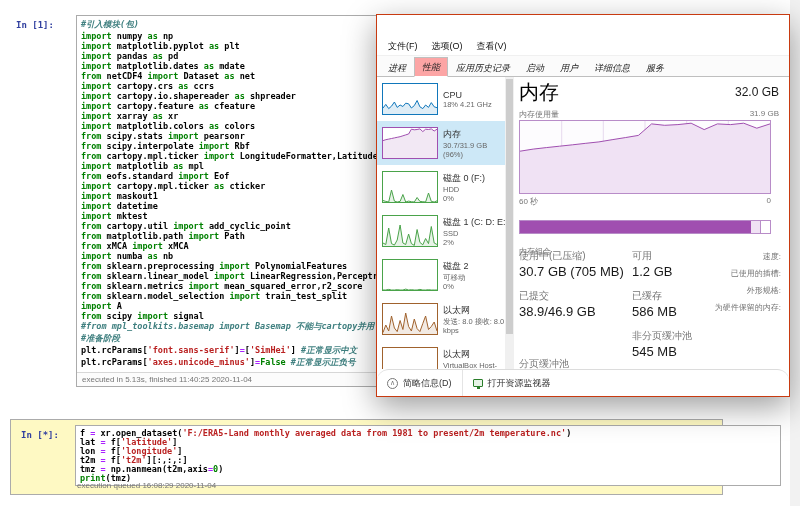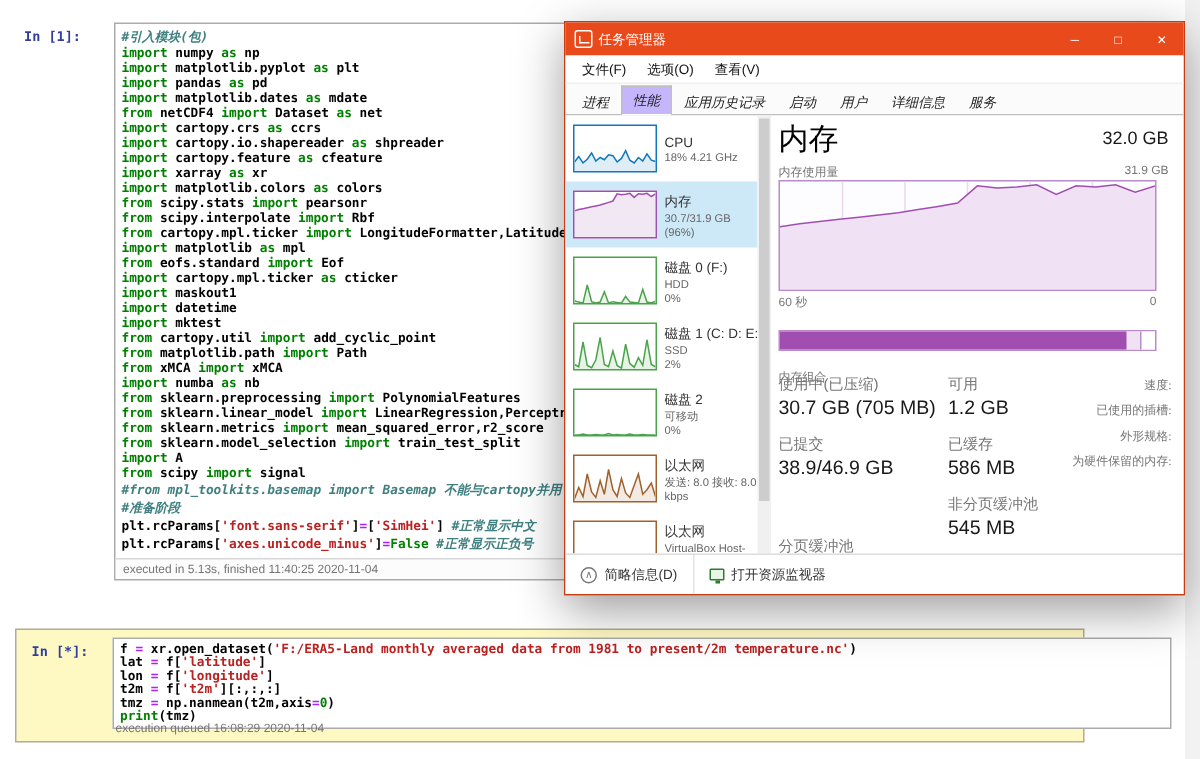--- a/index.html
+++ b/index.html
@@ -41,21 +41,21 @@
   #tm-winbtns { margin-left:auto; display:flex; height:100%; }
   .winbtn { width:29px; height:100%; display:flex; align-items:center; justify-content:center;
     color:#fff; font-size:8px; }
   #tm-menubar { position:absolute; left:0; top:22px; right:0; height:19px; background:#fff;
     display:flex; align-items:center; padding-left:4px; border-bottom:1px solid #f0f0f0; }
   .menu-item { padding:2px 7px; color:#111; }
   #tm-tabbar { position:absolute; left:0; top:41px; right:0; height:21px; background:#fbfbfb;
     border-bottom:1px solid #bfbfbf; display:flex; align-items:flex-end; padding-left:3px;font-style:italic; }
   .tab { padding:3px 7px 2px; color:#222; border:1px solid transparent; border-bottom:none;
     background:transparent; margin-bottom:0; position:relative; top:1px; }
-  .tab.active { background:#c4b5fd; border-color:#bfbfbf; border-bottom:1px solid #fff;text-align:center; }
+  .tab.active { background:#fca5a5; border-color:#bfbfbf; border-bottom:1px solid #fff;text-align:center; }
   #tm-content { position:absolute; left:0; top:62px; right:0; bottom:27px; background:#fff; overflow:hidden; }
 
   
   #tm-sidebar { position:absolute; left:0; top:0; width:128px; bottom:0; overflow:hidden; }
   .sb-item { position:relative; height:44px; display:flex; align-items:center; padding-left:5px; }
   .sb-item.selected { background:var(--select_bg); }
   .thumb { width:56px; height:32px; border:1px solid #999; background:#fff; flex:0 0 auto; overflow:hidden; }
   .sb-text { margin-left:5px; overflow:hidden; }
   .sb-name { font-size:9px; color:#333; white-space:nowrap; }
   .sb-detail { font-size:7.5px; color:#666; white-space:pre-line; line-height:9px; }
@@ -77,21 +77,21 @@
   #comp-inuse { background:var(--mem); height:100%; }
   #comp-mod { background:var(--mem_area); border-left:1px solid var(--mem); height:100%; }
   #comp-free { background:#fff; border-left:1px solid var(--mem_border); height:100%; }
   .stat { position:absolute; }
   .stat .lbl { font-size:10px; color:#767676; }
   .stat .val { font-size:13px; color:#191919; margin-top:1px; white-space:nowrap; }
   .meta-lbl { position:absolute; font-size:8px; color:#767676; white-space:nowrap;font-family:Liberation Serif, serif; }
 
   
   #tm-footer { position:absolute; left:0; bottom:0; right:0; height:27px; border-top:1px solid #dcdcdc;
-    background:#fff; display:flex; align-items:center; }
+    background:#fff; display:flex; align-items:center;border-radius:12px; }
   #fewer-details { display:flex; align-items:center; padding:0 10px; height:100%; color:#333; }
   .circle-chevron { width:11px; height:11px; border:1px solid #777; border-radius:50%;
     display:inline-flex; align-items:center; justify-content:center; font-size:7px; color:#777; margin-right:5px; }
   #open-resmon { display:flex; align-items:center; padding:0 10px; height:100%;
     border-left:1px solid #e4e4e4; color:#333; }
   .monitor-icon { width:10px; height:8px; border:1px solid #2a7d2a; border-radius:1px; margin-right:5px;
     position:relative; background:#e7f4e7; }
   .monitor-icon::after { content:""; position:absolute; left:3px; bottom:-3px; width:3px; height:2px; background:#2a7d2a; }
 </style>
 </head>
@@ -110,29 +110,20 @@
 
   <div id="cell2-outer">
     <div class="prompt" style="left:10px; top:10px;">In [*]:</div>
     <div class="codewrap" id="cell2-codewrap" style="left:64px; top:5px; width:706px;">
       <div class="code"><div class="cline">f <span class="op">=</span> xr.open_dataset(<span class="str">'F:/ERA5-Land monthly averaged data from 1981 to present/2m temperature.nc'</span>)</div><div class="cline">lat <span class="op">=</span> f[<span class="str">'latitude'</span>]</div><div class="cline">lon <span class="op">=</span> f[<span class="str">'longitude'</span>]</div><div class="cline">t2m <span class="op">=</span> f[<span class="str">'t2m'</span>][:,:,:]</div><div class="cline">tmz <span class="op">=</span> np.nanmean(t2m,axis<span class="op">=</span><span class="num">0</span>)</div><div class="cline"><span class="bi">print</span>(tmz)</div></div>
     </div>
     <div id="cell2-status">execution queued 16:08:29 2020-11-04</div>
   </div>
 
   <div id="tm">
-    <div id="tm-titlebar">
-      <span id="tm-appicon"></span>
-      <span id="tm-title">任务管理器</span>
-      <span id="tm-winbtns">
-        <span class="winbtn">─</span>
-        <span class="winbtn">□</span>
-        <span class="winbtn">✕</span>
-      </span>
-    </div>
 
     <div id="tm-menubar">
       <span class="menu-item">文件(F)</span>
       <span class="menu-item">选项(O)</span>
       <span class="menu-item">查看(V)</span>
     </div>
 
     <div id="tm-tabbar">
       <span class="tab">进程</span>
       <span class="tab active">性能</span>

